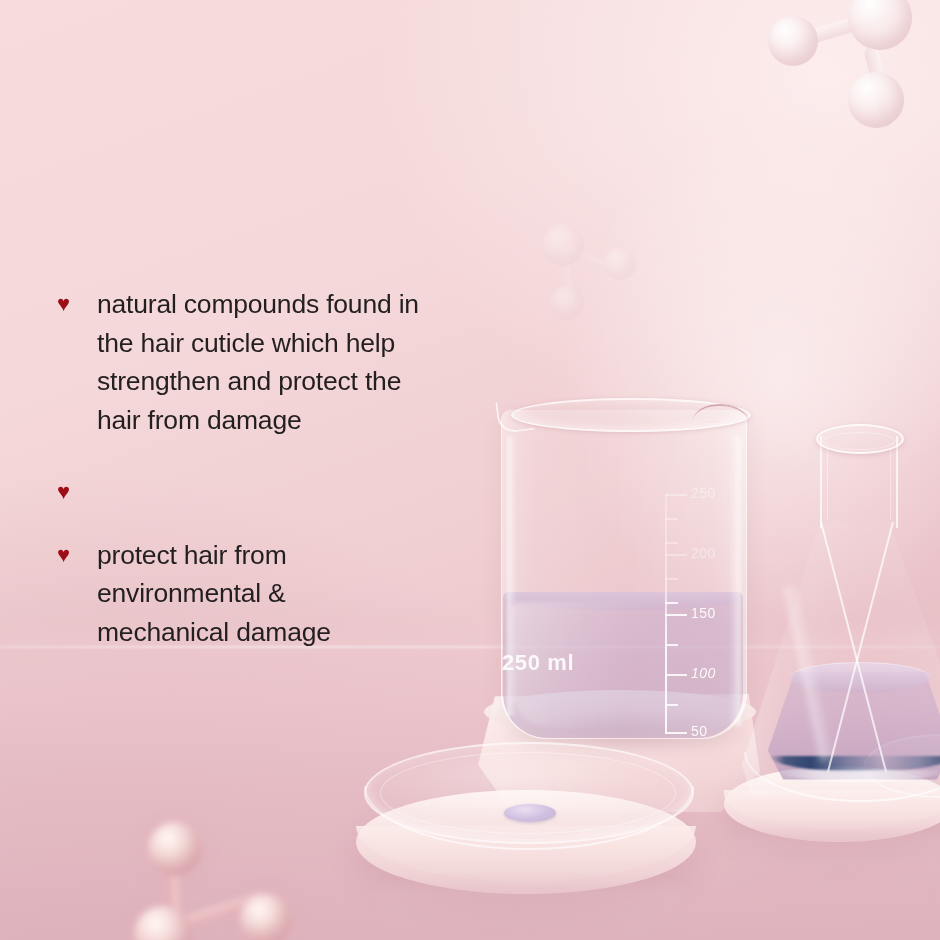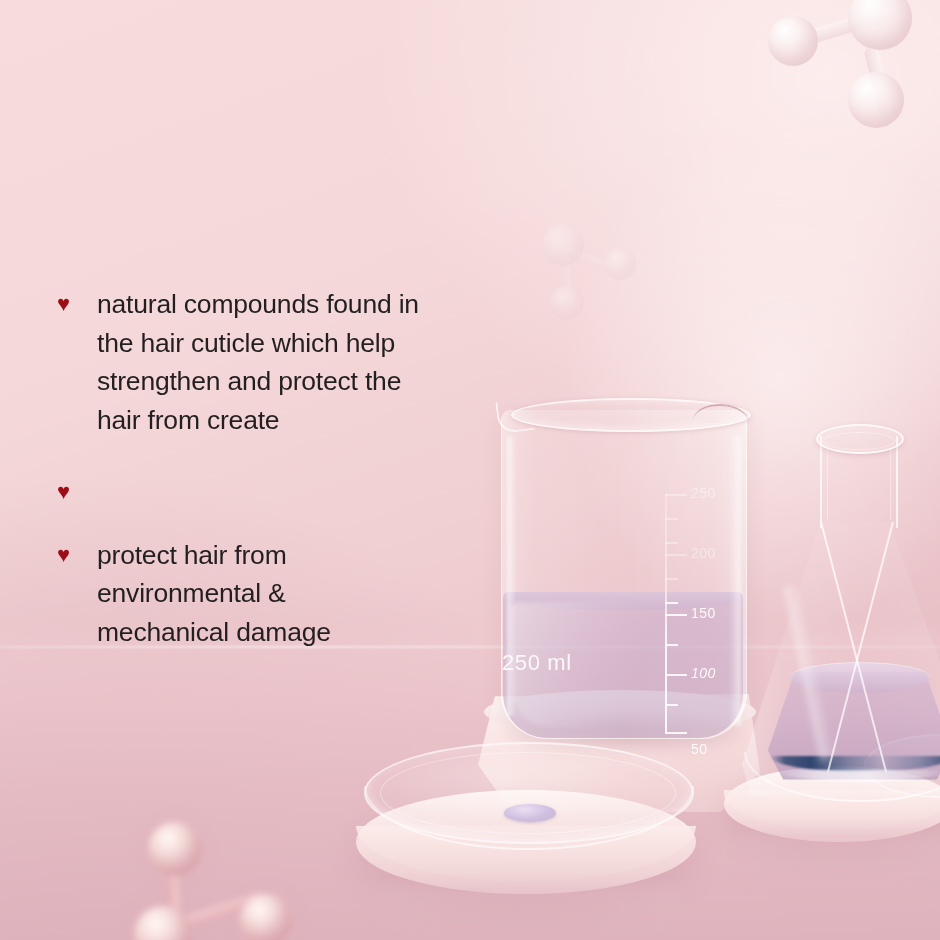--- a/index.html
+++ b/index.html
@@ -333,20 +333,21 @@
   }
   .grad-label.faint { color: rgba(255,255,255,0.42); }
   .beaker-cap {
     position: absolute;
     left: 502px; top: 650px;
     width: 92px; height: 28px;
     font-size: 22px;
     color: rgba(255,255,255,0.88);
     letter-spacing: 0.6px;
     font-family: "Liberation Sans", sans-serif;
+    font-weight: bold;
   }
   .beaker-shadow {
     position: absolute;
     left: 500px; top: 712px;
     width: 250px; height: 42px;
     border-radius: 50%;
     background: radial-gradient(ellipse at 50% 50%, rgba(186,140,160,0.38) 0%, rgba(186,140,160,0.0) 72%);
     filter: blur(4px);
   }
 
@@ -605,21 +606,21 @@
       <div class="grad-label" style="top:122px;">150</div>
 
       <div class="grad minor" style="top:152px;"></div>
 
       <div class="grad major" style="top:182px;"></div>
       <div class="grad-label" style="top:182px;font-style:italic;">100</div>
 
       <div class="grad minor" style="top:212px;"></div>
 
       <div class="grad major" style="top:240px;"></div>
-      <div class="grad-label" style="top:258px;">50</div>
+      <div class="grad-label" style="top:240px;">50</div>
     </div>
   </div>
 
   <div class="beaker-cap">250 ml</div>
 
   <div class="flask">
     <div class="flask-cone"></div>
     <div class="flask-liquid"></div>
     <div class="flask-liquid-surface"></div>
     <div class="flask-refract"></div>
@@ -648,21 +649,21 @@
   <div class="refl" style="left:380px; top:886px; width:300px; height:48px;"></div>
   <div class="refl" style="left:740px; top:832px; width:200px; height:56px;"></div>
 
 
   <div class="bullets">
     <div class="bullet">
       <div class="bullet-icon">♥</div>
       <div class="bullet-text">natural compounds found in
 the hair cuticle which help
 strengthen and protect the
-hair from create</div>
+hair from damage</div>
     </div>
     <div class="bullet">
       <div class="bullet-icon">♥</div>
     </div>
     <div class="bullet">
       <div class="bullet-icon">♥</div>
       <div class="bullet-text">protect hair from
 environmental &amp;
 mechanical damage</div>
     </div>

